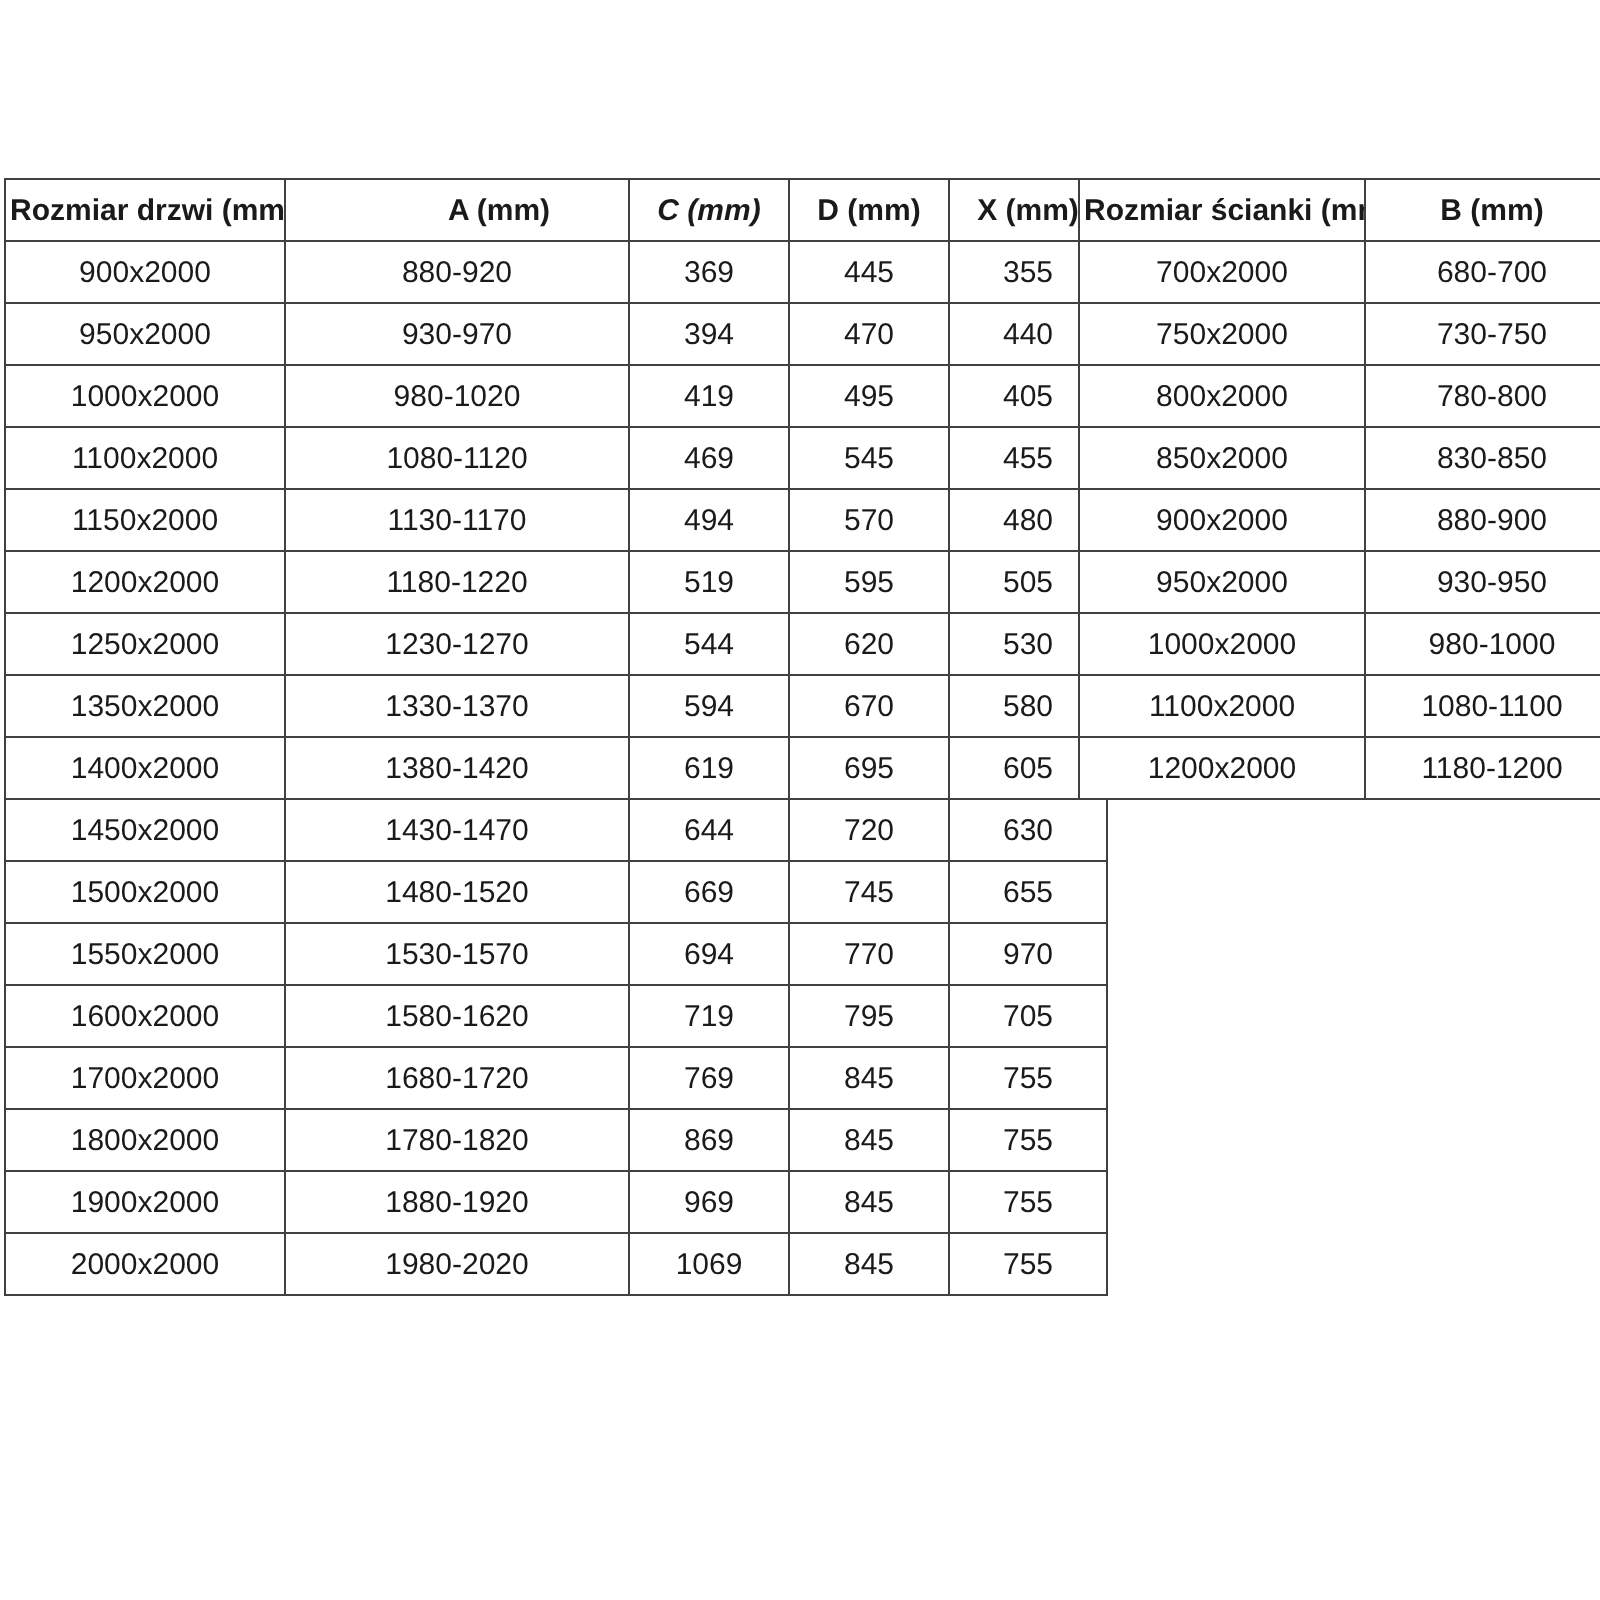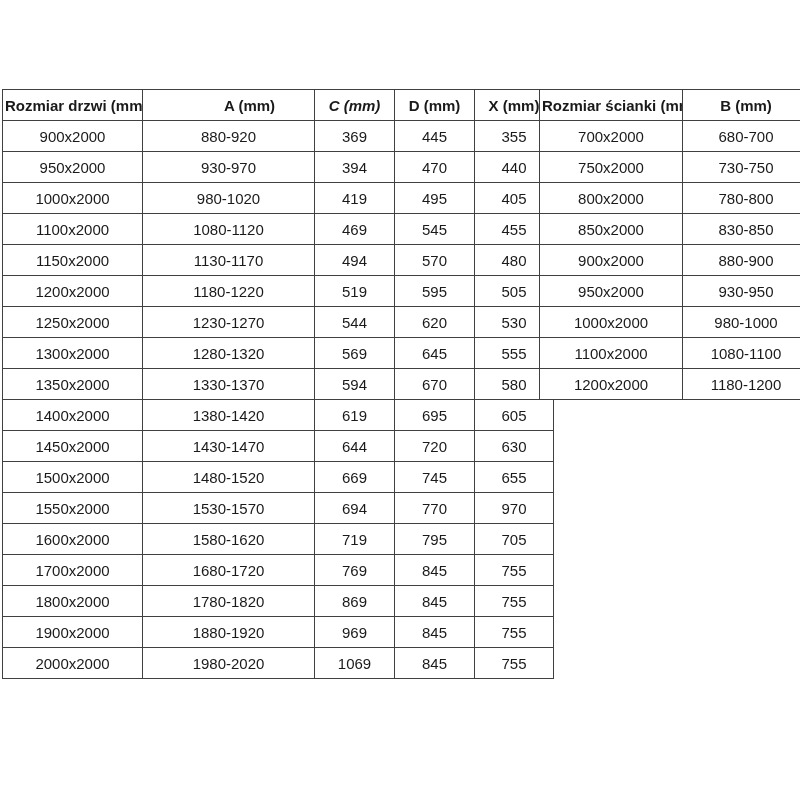--- a/index.html
+++ b/index.html
@@ -114,27 +114,20 @@
         <td>505</td>
       </tr>
       <tr>
         <td>1250x2000</td>
         <td>1230-1270</td>
         <td>544</td>
         <td>620</td>
         <td>530</td>
       </tr>
       <tr>
-        <td>1300x2000</td>
-        <td>1280-1320</td>
-        <td>569</td>
-        <td>645</td>
-        <td>555</td>
-      </tr>
-      <tr>
         <td>1350x2000</td>
         <td>1330-1370</td>
         <td>594</td>
         <td>670</td>
         <td>580</td>
       </tr>
       <tr>
         <td>1400x2000</td>
         <td>1380-1420</td>
         <td>619</td>

